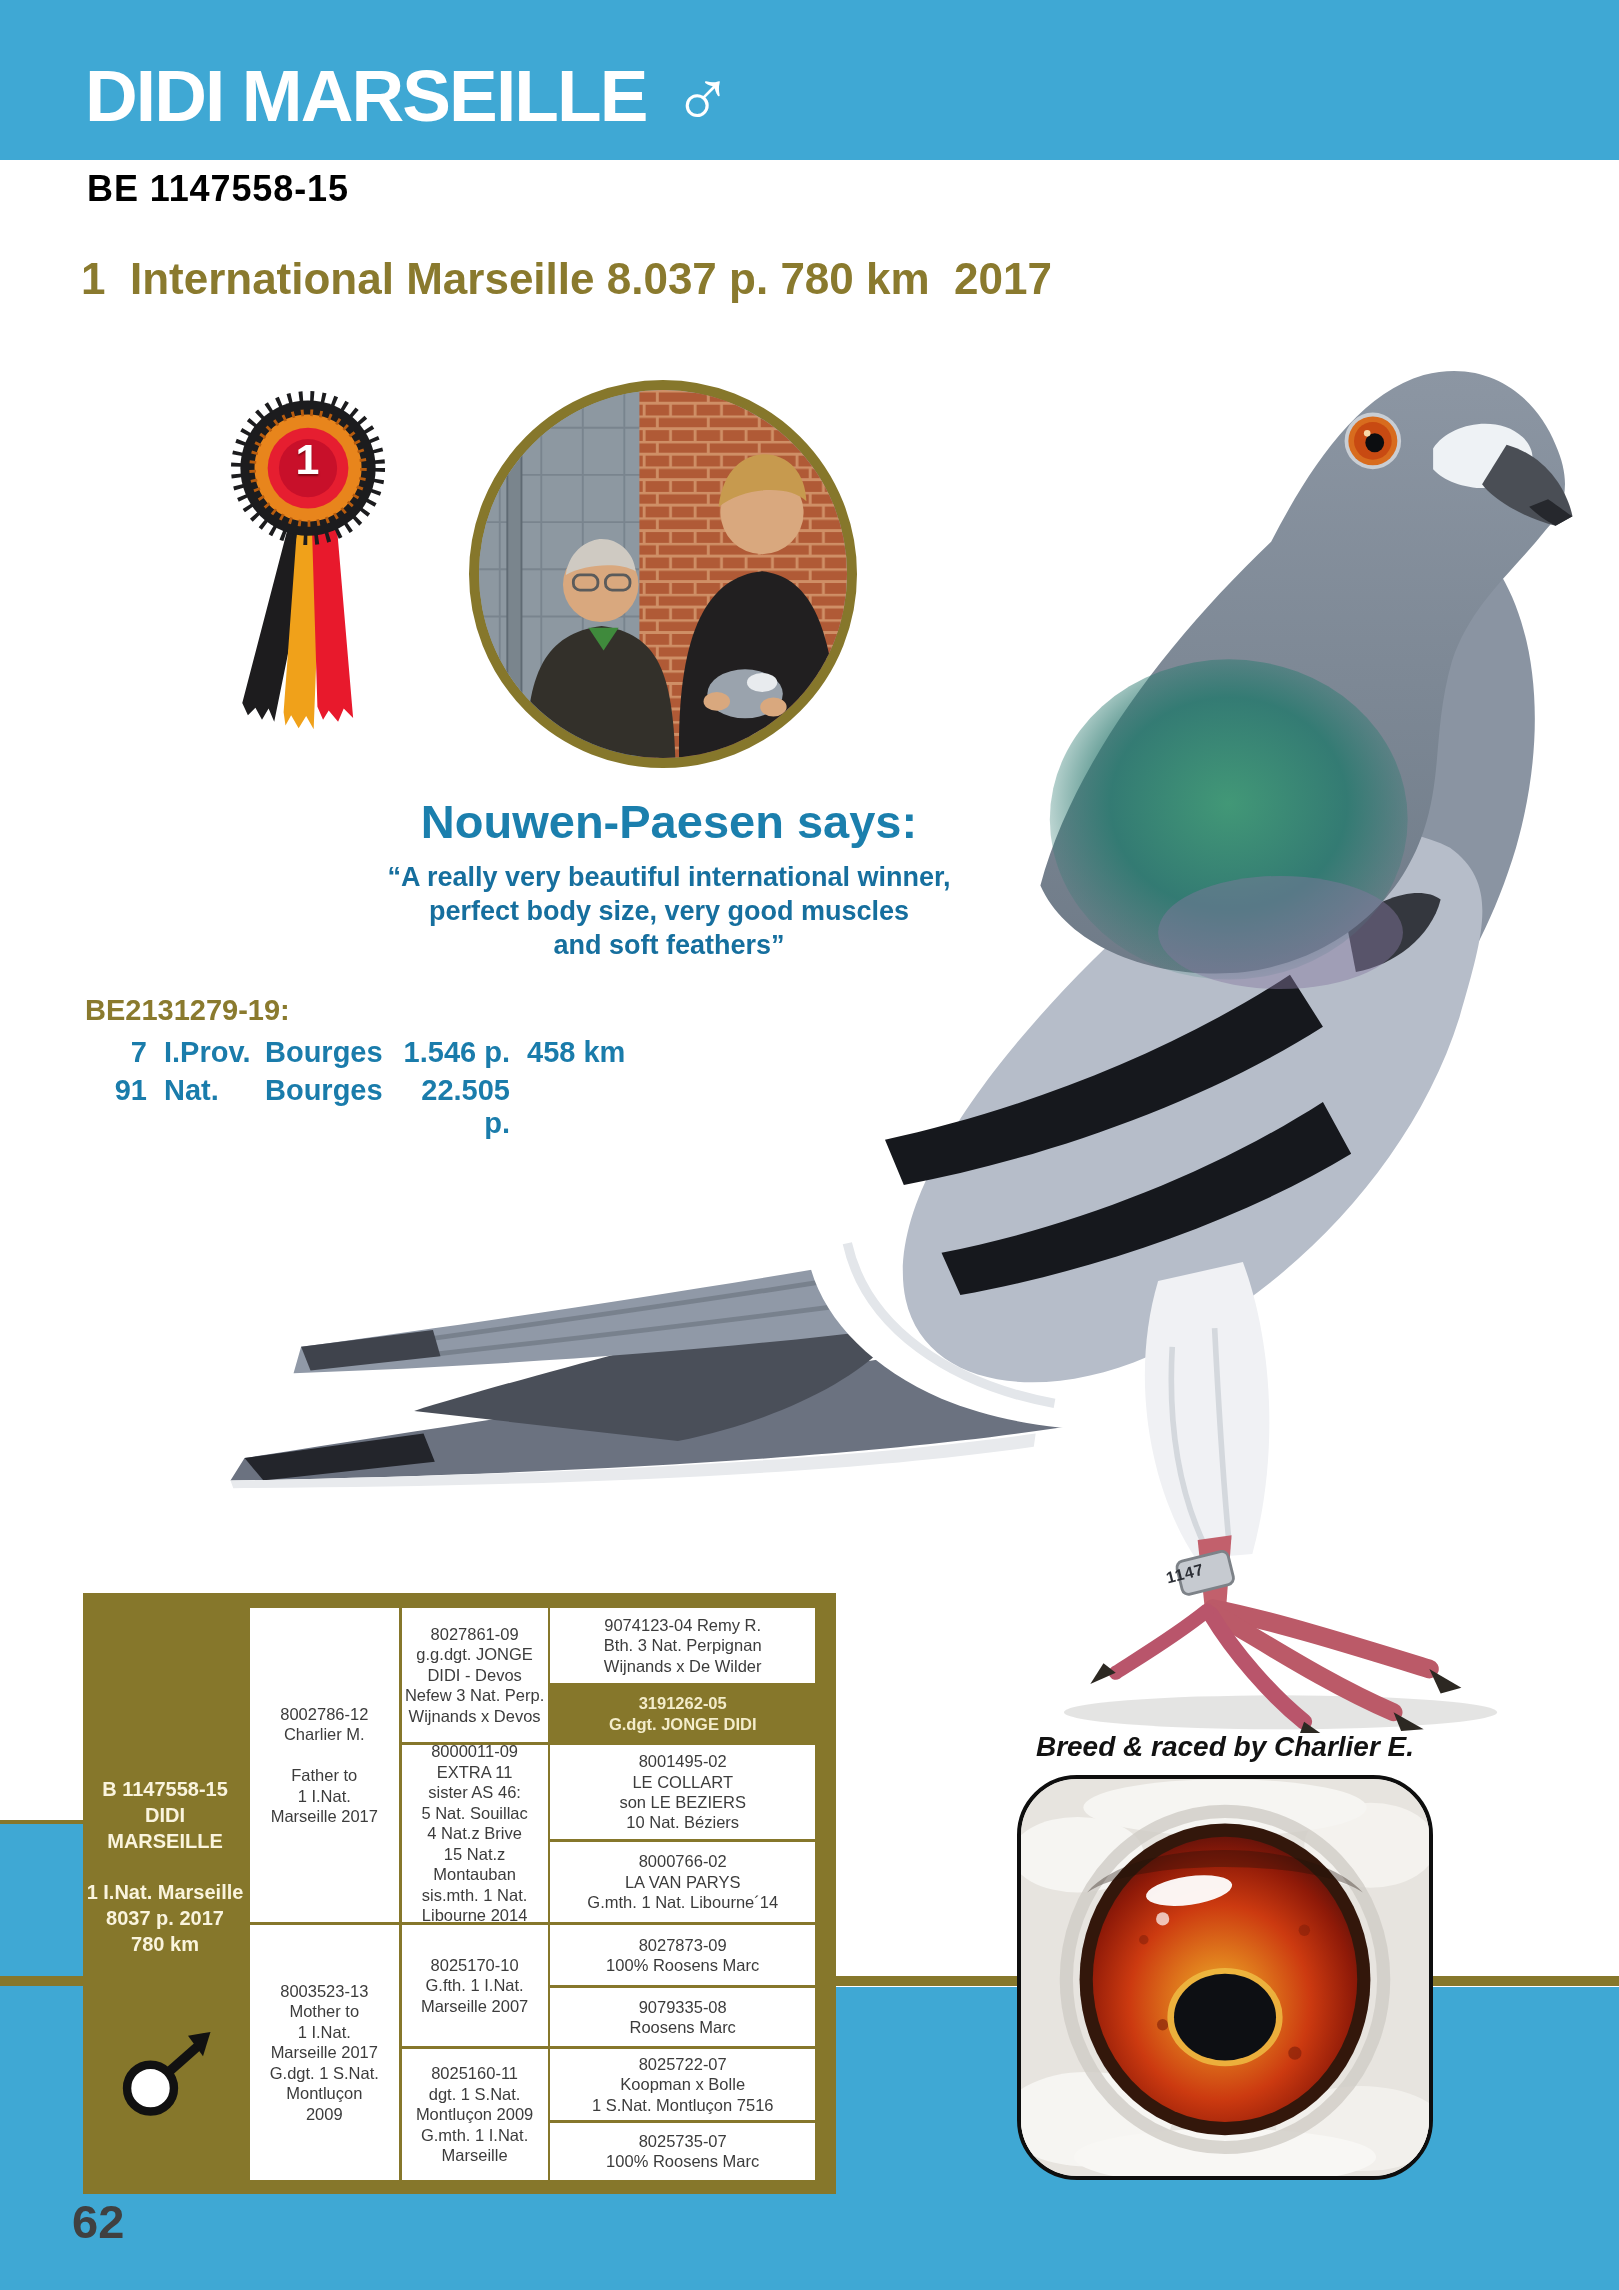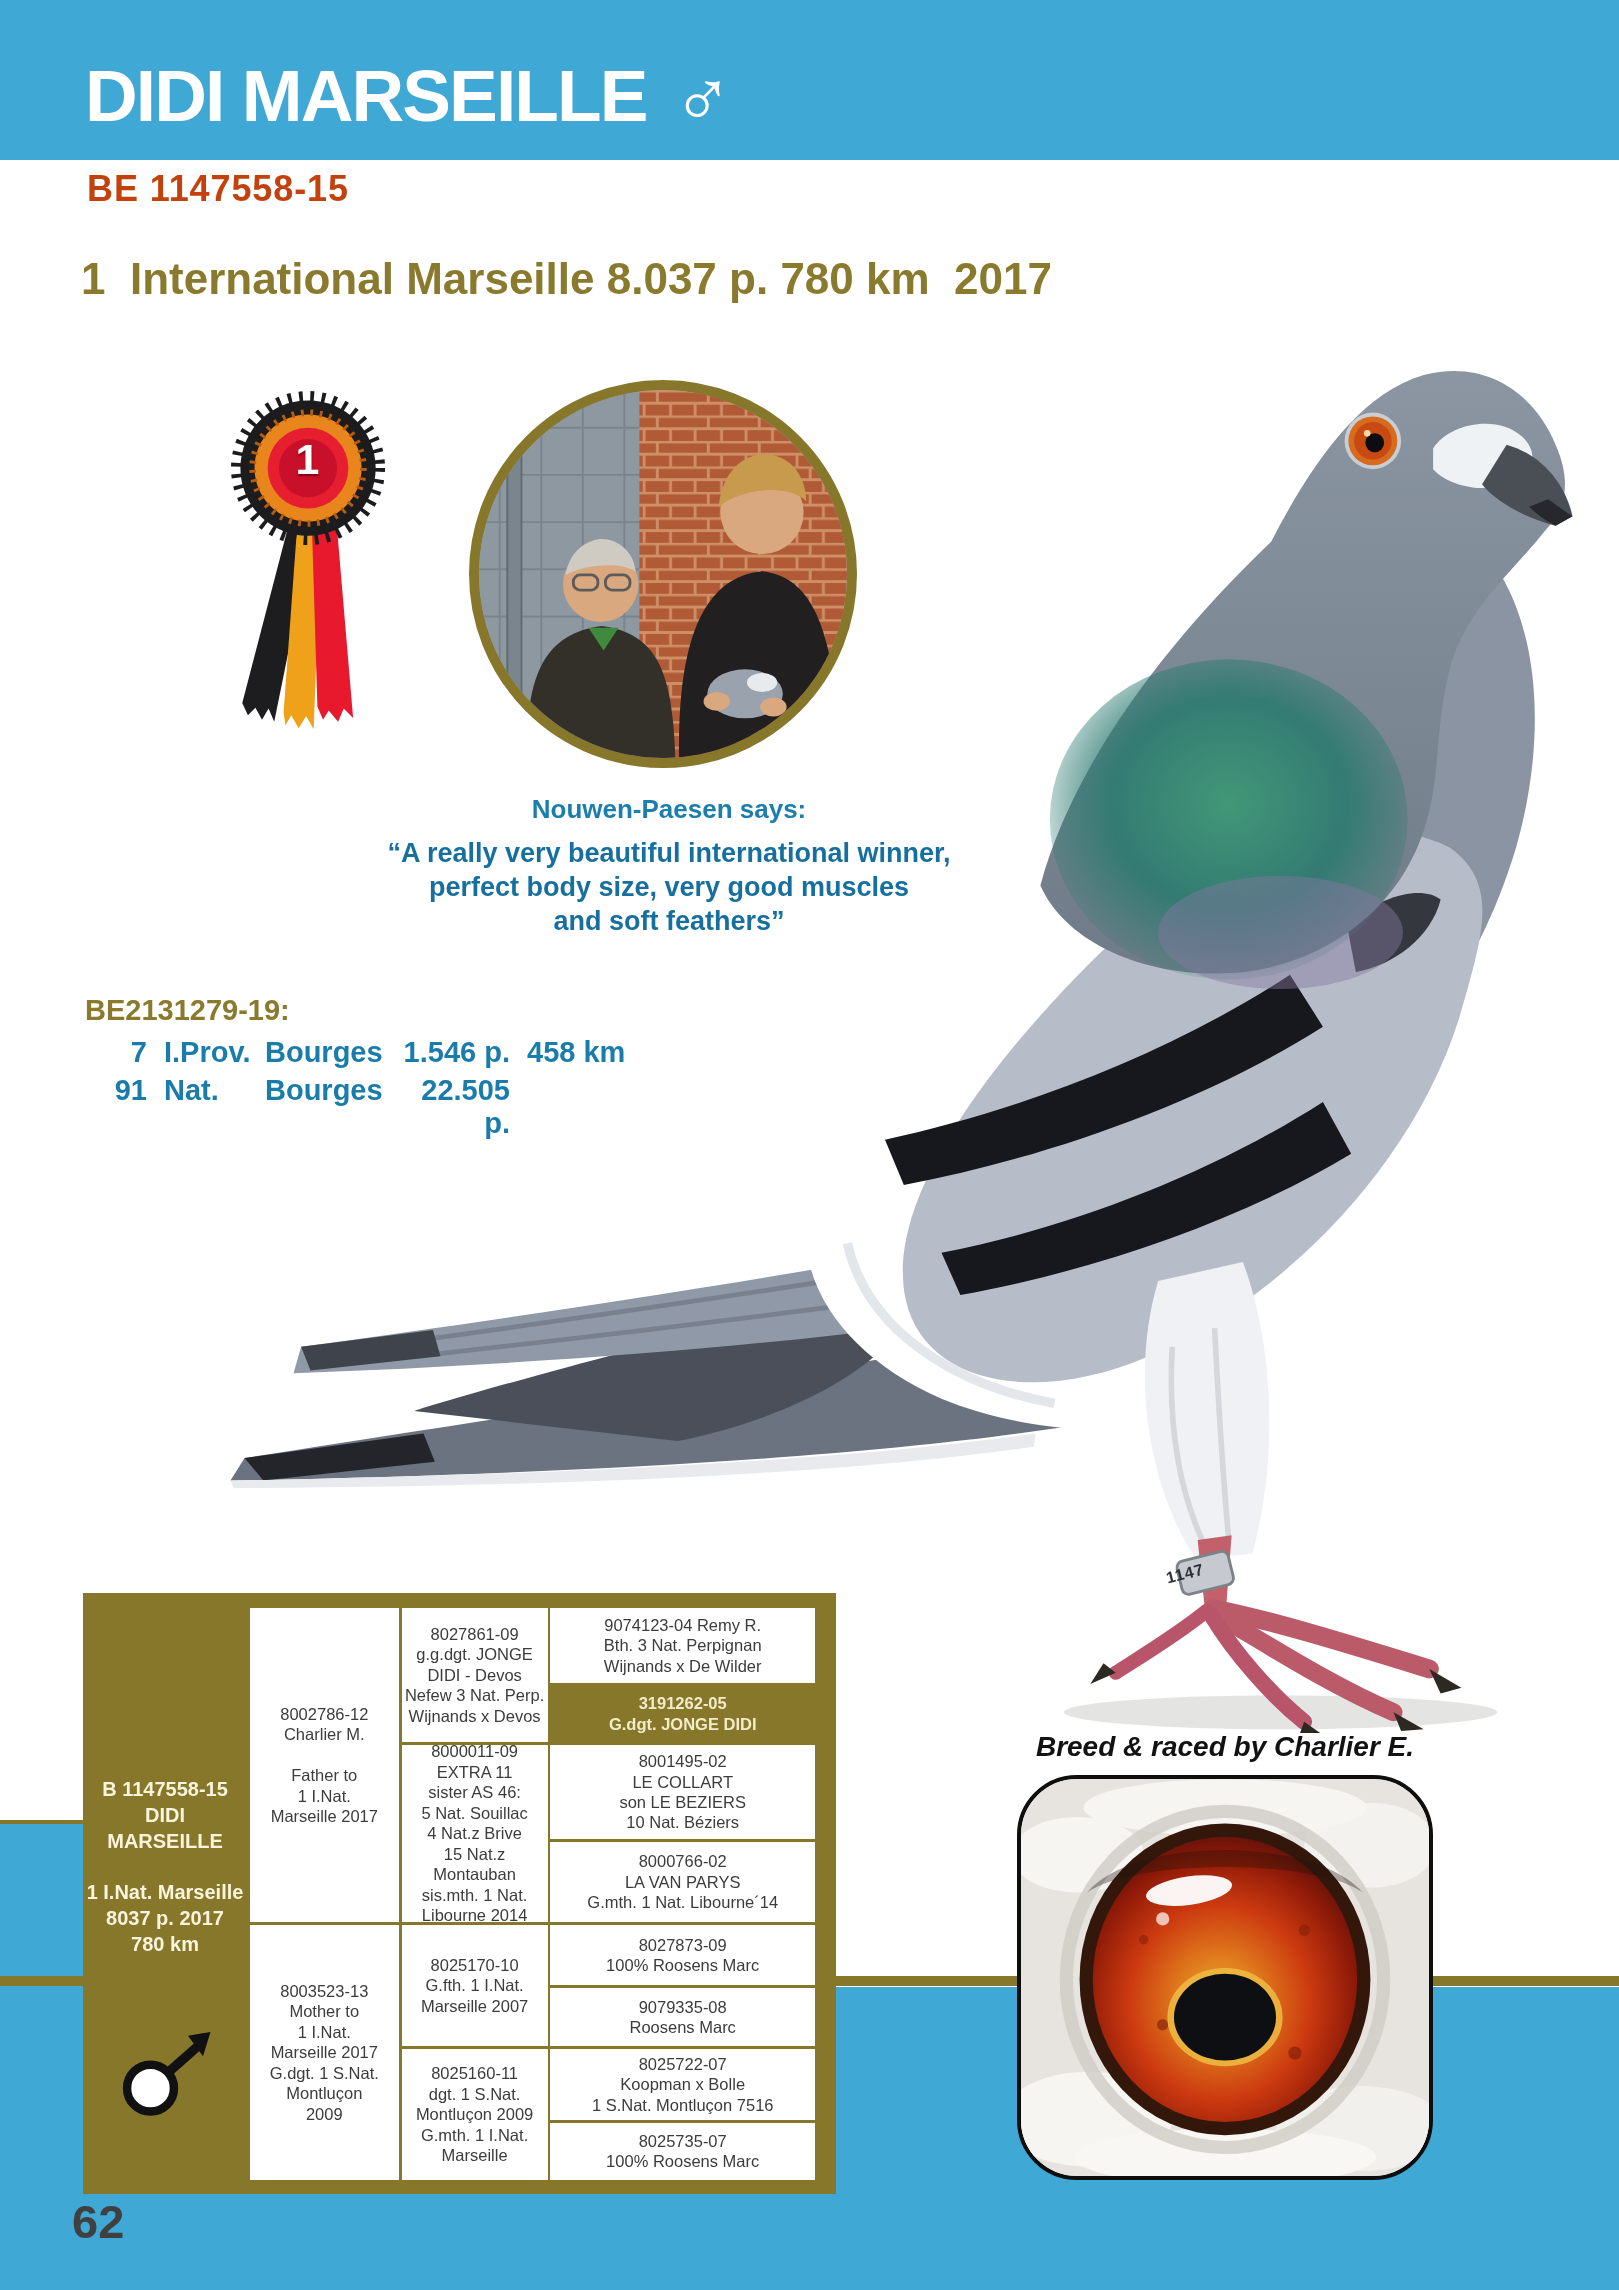--- a/index.html
+++ b/index.html
@@ -3,32 +3,32 @@
 <meta charset="utf-8">
 <style>
   html,body{margin:0;padding:0;}
   body{font-family:"Liberation Sans",sans-serif;}
   .page{position:relative;width:1620px;height:2290px;background:#fff;overflow:hidden;}
 
   
   .topbar{position:absolute;left:0;top:0;width:1620px;height:160px;background:#3fa8d4;}
   .title{position:absolute;left:85px;top:47px;color:#fff;font-size:73px;font-weight:800;letter-spacing:-1.9px;white-space:nowrap;}
   .title .mars{font-weight:400;font-size:81px;margin-left:26px;position:relative;top:5.6px;}
-  .ring-no{position:absolute;left:87px;top:168px;color:#c2410c;font-size:36px;font-weight:800;letter-spacing:0.9px;}
+  .ring-no{position:absolute;left:87px;top:168px;color:#000000;font-size:36px;font-weight:800;letter-spacing:0.9px;}
   .headline{position:absolute;left:81px;top:254px;color:#8a7a2e;font-size:44px;font-weight:800;white-space:pre;}
 
   
   .rosette{position:absolute;left:231px;top:381px;width:155px;height:363px;}
   .rosette-num{position:absolute;left:270px;top:435px;width:75px;text-align:center;color:#fff;font-size:43px;font-weight:800;text-shadow:0 1.9px 1.9px rgba(80,0,0,.6);}
   .photo-circle{position:absolute;left:469px;top:380px;width:388px;height:388px;border-radius:50%;border:10.4px solid #86772b;box-sizing:border-box;overflow:hidden;background:#9aa4ab;}
   .photo-circle svg{display:block;width:100%;height:100%;}
 
   
   .says{position:absolute;left:311px;top:794px;width:716px;text-align:center;}
-  .says-title{color:#1b7fad;font-size:26px;font-weight:800;margin-bottom:11.3px;}
+  .says-title{color:#1b7fad;font-size:47px;font-weight:800;margin-bottom:11.3px;}
   .says-quote{color:#166f9e;font-size:27px;font-weight:700;line-height:1.26;white-space:pre-line;}
 
   
   .fatherto{position:absolute;left:85px;top:985px;}
   .ft-head{color:#8a7a2e;font-size:29px;font-weight:800;text-decoration:underline;text-underline-offset:4.7px;}
   .ft-ring{color:#8a7a2e;font-size:29px;font-weight:700;margin-top:8.5px;}
   .ft-rows{margin-top:9.4px;}
   .ft-row{display:grid;grid-template-columns:62px 118px 127px 118px 122px;color:#1a7cab;font-size:29px;font-weight:800;margin-top:5.6px;}
   .ft-place{text-align:right;}
   .ft-level{padding-left:17px;}

